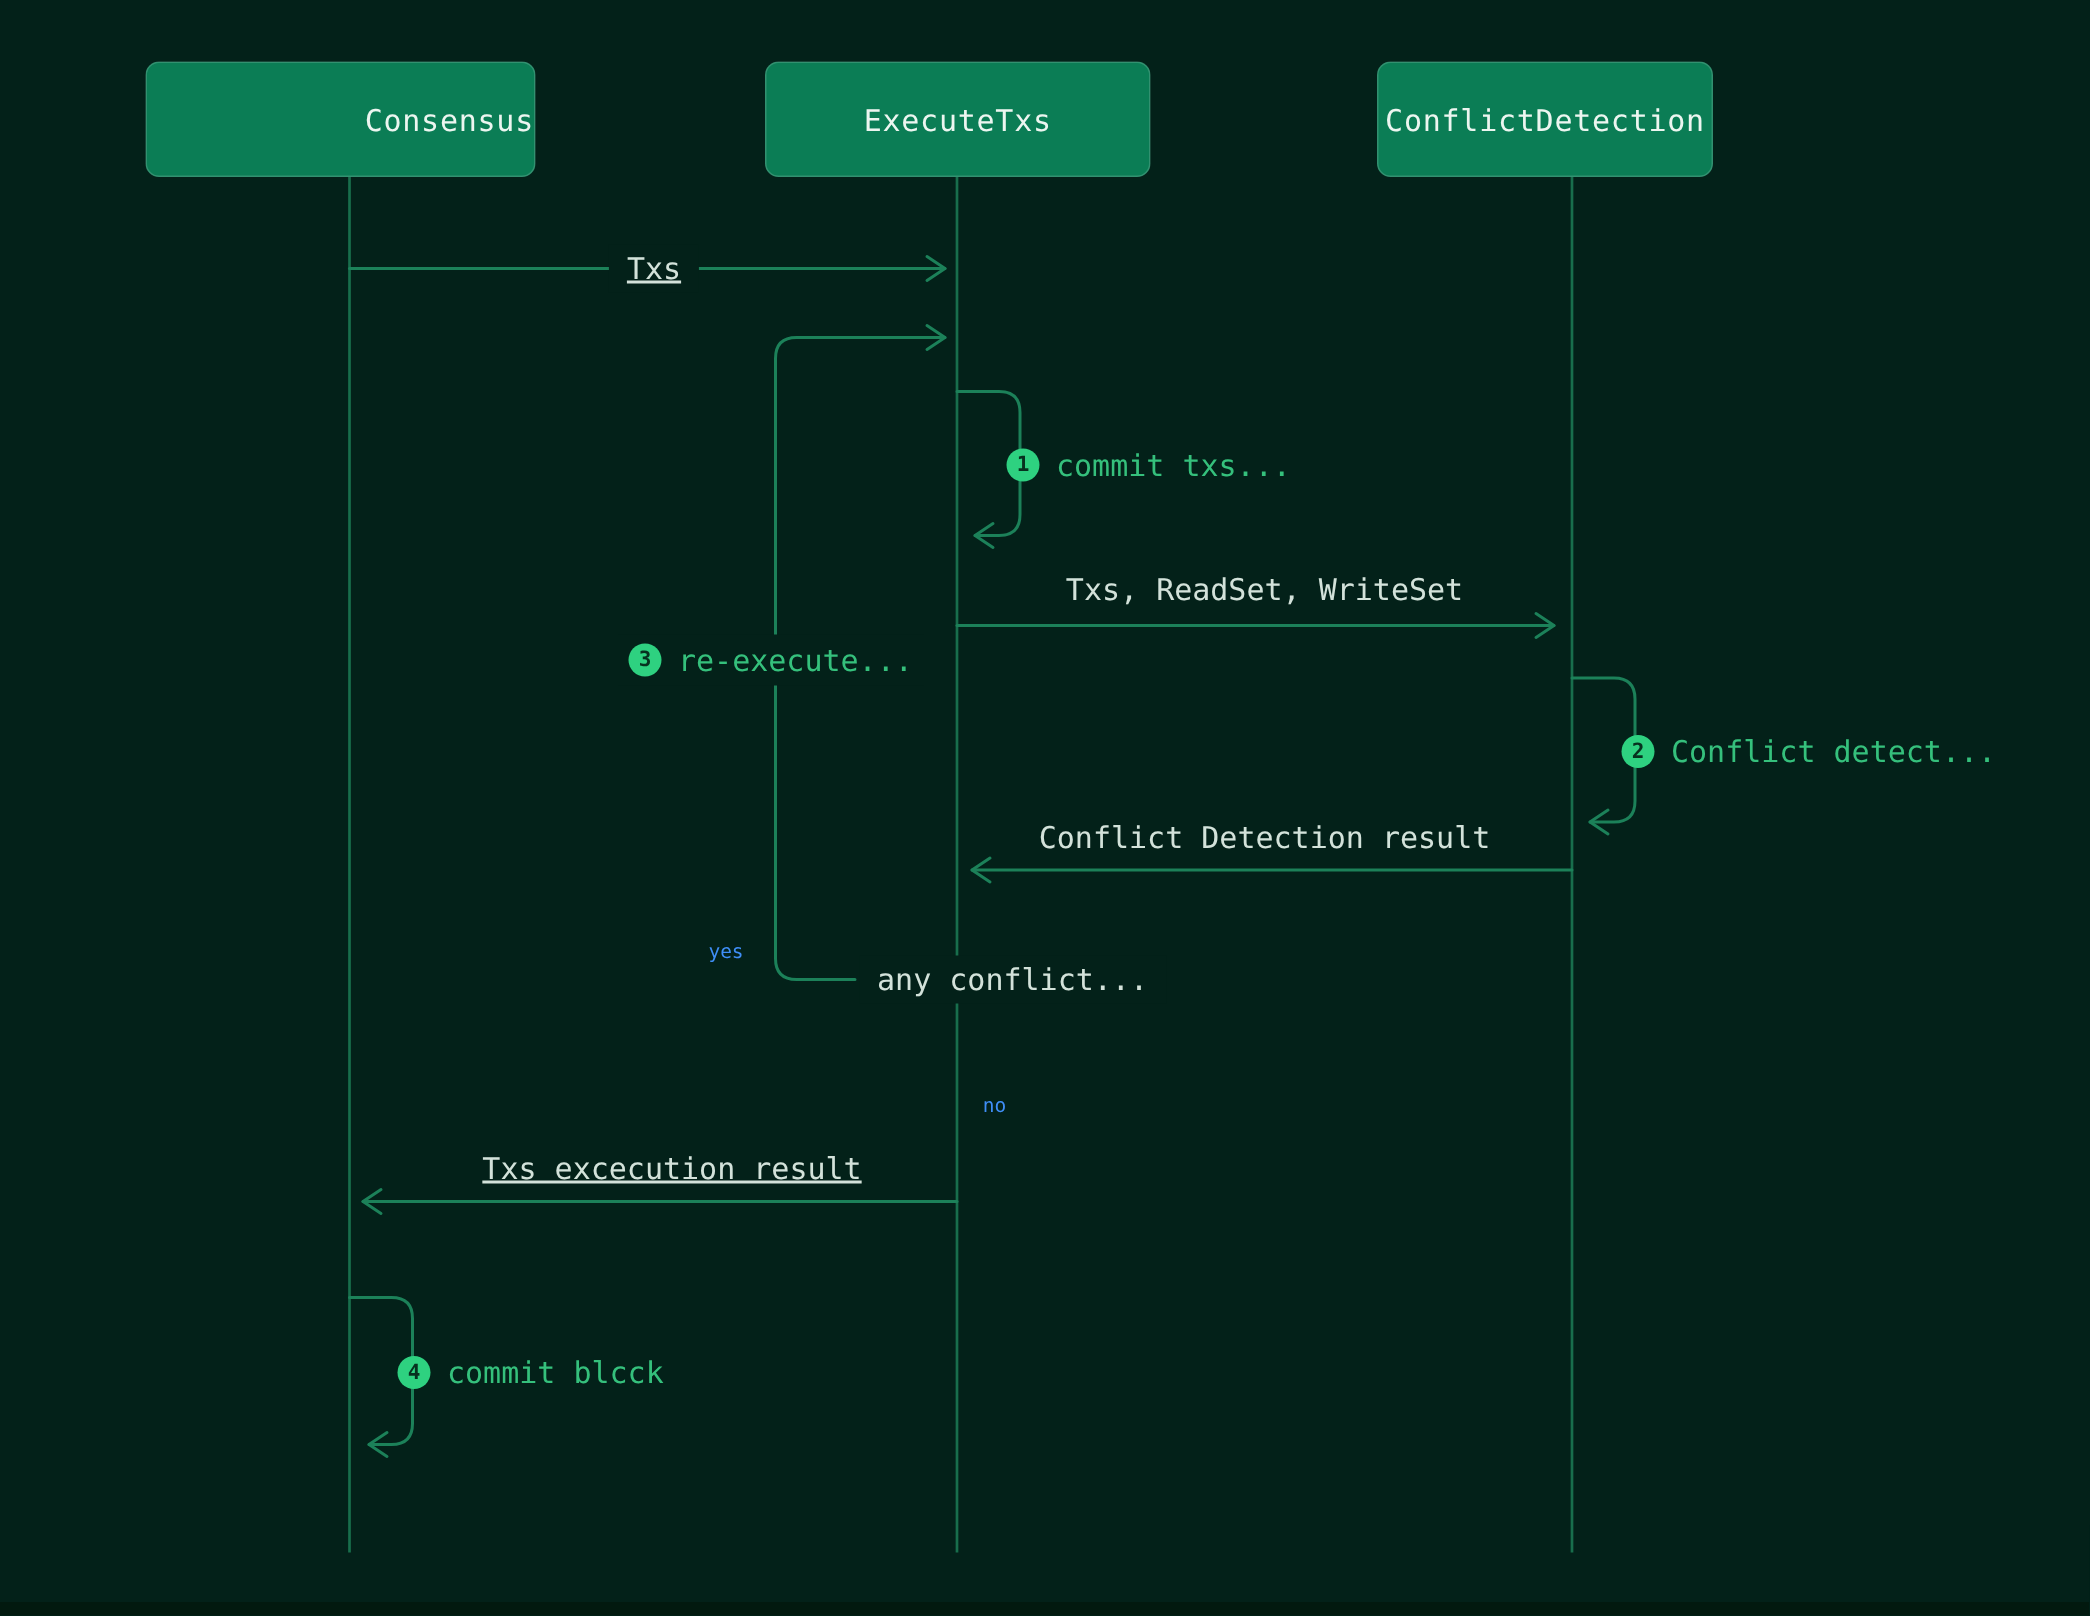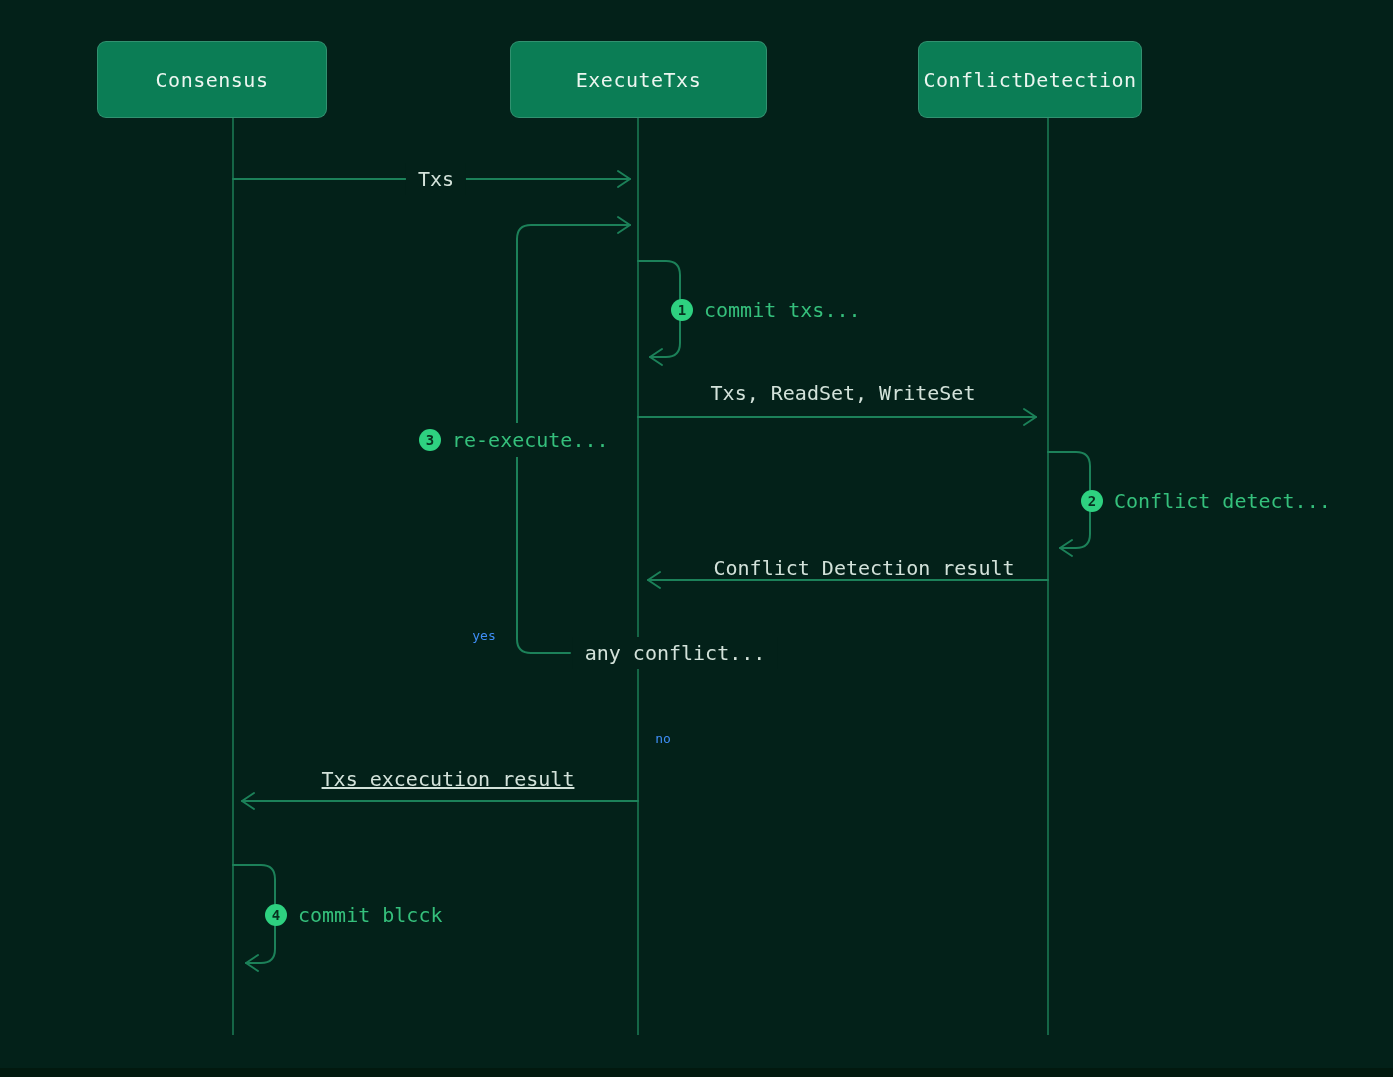--- a/index.html
+++ b/index.html
@@ -84,35 +84,35 @@
       <path d="M660 572 L648 580 L660 588"></path>
 
       <path d="M638 801 H242"></path>
       <path d="M254 793 L242 801 L254 809"></path>
 
       <path d="M233 865 H261 Q275 865 275 879 V949 Q275 963 261 963 H246"></path>
       <path d="M258 955 L246 963 L258 971"></path>
     </g>
   </svg>
 
-  <div class="participant" style="left:97px;width:230px;">
+  <div class="participant" style="left:97px;width:260px;justify-content:flex-end;">
     <span>Consensus</span>
   </div>
   <div class="participant" style="left:510px;width:257px;">
     <span>ExecuteTxs</span>
   </div>
   <div class="participant" style="left:918px;width:224px;">
     <span>ConflictDetection</span>
   </div>
 
-  <div class="msg-label on-line" style="left:436px;top:179px;">Txs</div>
+  <div class="msg-label on-line" style="left:436px;top:179px;text-decoration:underline;">Txs</div>
 
   <div class="msg-label" style="left:843px;top:393px;">Txs, ReadSet, WriteSet</div>
 
-  <div class="msg-label" style="left:864px;top:558px;margin-top:10px;">Conflict Detection result</div>
+  <div class="msg-label" style="left:843px;top:558px;">Conflict Detection result</div>
 
   <div class="msg-label on-line" style="left:675px;top:653px;">any conflict...</div>
 
   <div class="msg-label" style="left:448px;top:779px;text-decoration:underline;">Txs excecution result</div>
 
   <div class="branch-label" style="left:484px;top:635px;">yes</div>
   <div class="branch-label" style="left:663px;top:738px;text-align:center;">no</div>
 
   <div class="self-call" style="left:671px;top:310px;">
     <span class="badge">1</span>

